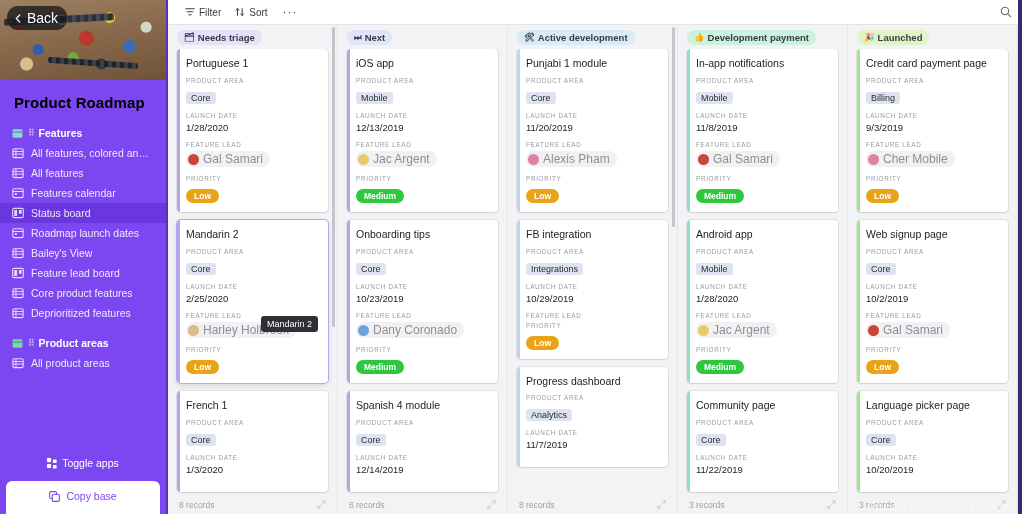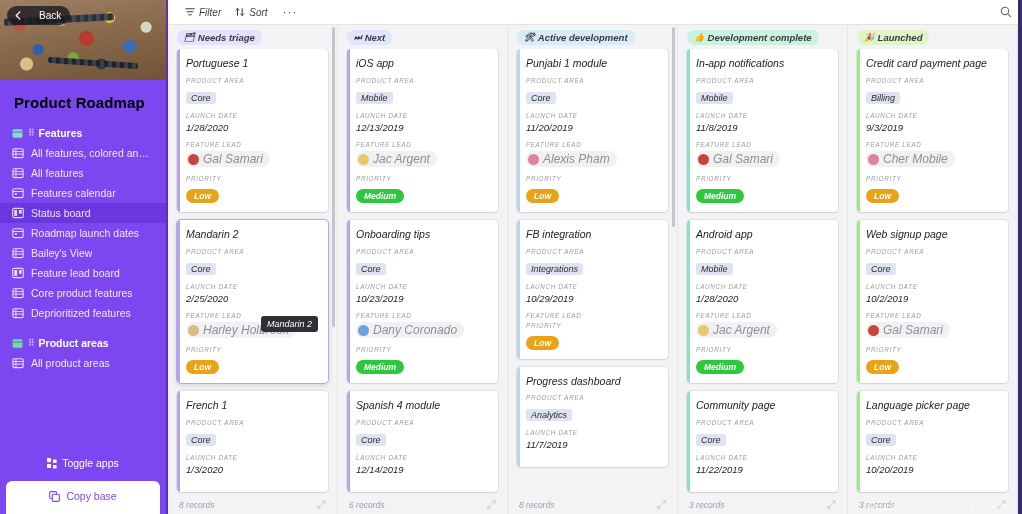--- a/index.html
+++ b/index.html
@@ -42,24 +42,24 @@
   }
   .hero .stripe2 {
     position: absolute; left: 48px; top: 60px; width: 90px; height: 6px;
     background: repeating-linear-gradient(90deg,#1f242b 0 4px,#3a4049 4px 8px);
     transform: rotate(4deg); border-radius: 2px;
   }
   .back-btn {
     position: absolute; left: 7px; top: 6px;
     background: rgba(24,24,28,.78);
     color: #fff;
-    font-size: 10px;
+    font-size: 14px;
     padding: 4px 9px 4px 7px;
     border-radius: 11px;
-    display: inline-flex; align-items: center; gap: 16px;
+    display: inline-flex; align-items: center; gap: 4px;
     cursor: pointer;
     text-align: center;
   }
   .back-btn svg { width: 9px; height: 9px; display:block; }
 
   .base-title {
     color: #000000;
     font-size: 15px;
     font-weight: 700;
     padding: 14px 14px 12px 14px;
@@ -98,21 +98,20 @@
     display:flex; align-items:center; justify-content:center; gap:6px;
     margin: 0 6px; border-radius: 6px 6px 0 0; padding: 9px 0 12px 0;
     cursor:pointer; font-weight:400;
   }
 
   
   .main {
     flex: 1 1 auto; height: 514px; position: relative;
     background: #fff; display: flex; flex-direction: column;
     border-left: 2px solid #5b2fb8;
-    font-style: italic;
   }
   .toolbar {
     height: 25px; flex: 0 0 25px;
     display: flex; align-items: center;
     padding: 0 10px;
     border-bottom: 1px solid #e3e3e6;
     background: #fff;
     position: relative;
   }
   .tb-btn {
@@ -548,21 +547,21 @@
             <span class="expand-ic"><svg width="9" height="9" viewBox="0 0 10 10">
                 <path d="M9 1L5.6 4.4M9 1H6.4M9 1v2.6M1 9l3.4-3.4M1 9h2.6M1 9V6.4" stroke="#9d9da6" stroke-width="1.1" fill="none" stroke-linecap="round"></path>
               </svg></span>
           </div>
           <div class="scrollbar" style="height: 200px;"></div>
         </div>
         <div class="stack">
           <div class="stack-head">
             <span class="chip" style="background:#caf2df">
               <span class="em">👍</span>
-              <span>Development complete</span>
+              <span>Development payment</span>
             </span>
           </div>
           <div class="stack-body">
             <div class="card">
               <div class="accent" style="background:#8fe0c4"></div>
               <div class="card-title">In-app notifications</div>
               <div class="fld-label">PRODUCT AREA</div>
               <div><span class="tag">Mobile</span></div>
               <div class="fld-label">LAUNCH DATE</div>
               <div class="fld-val">11/8/2019</div>

